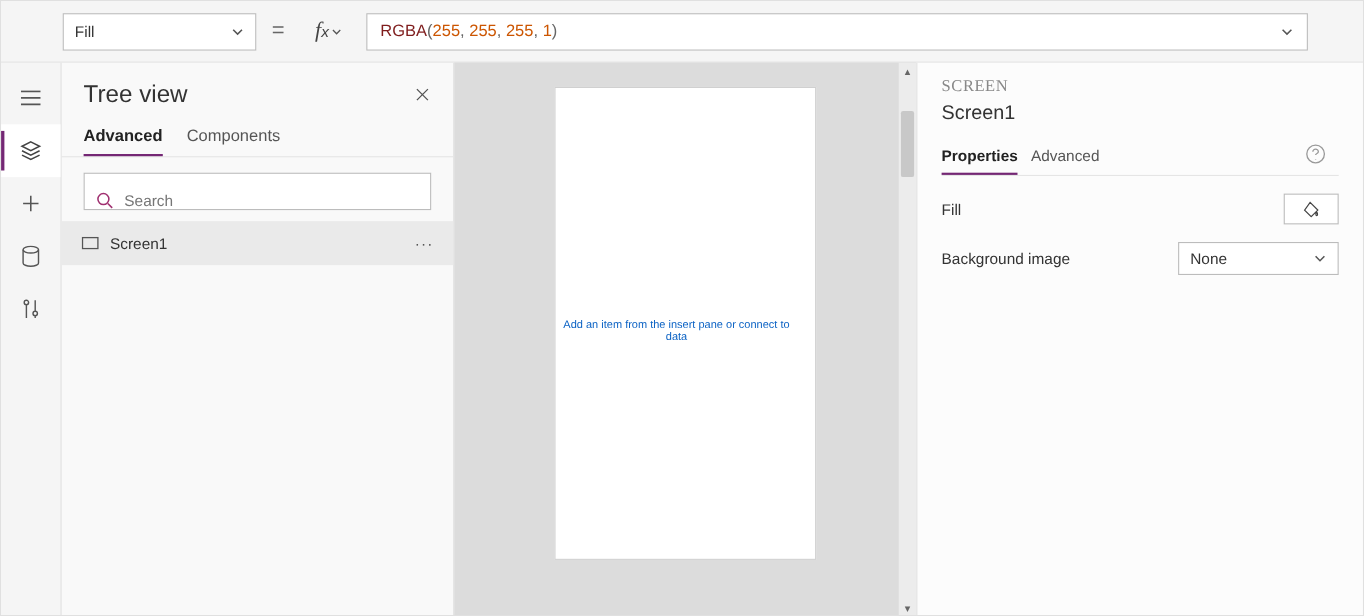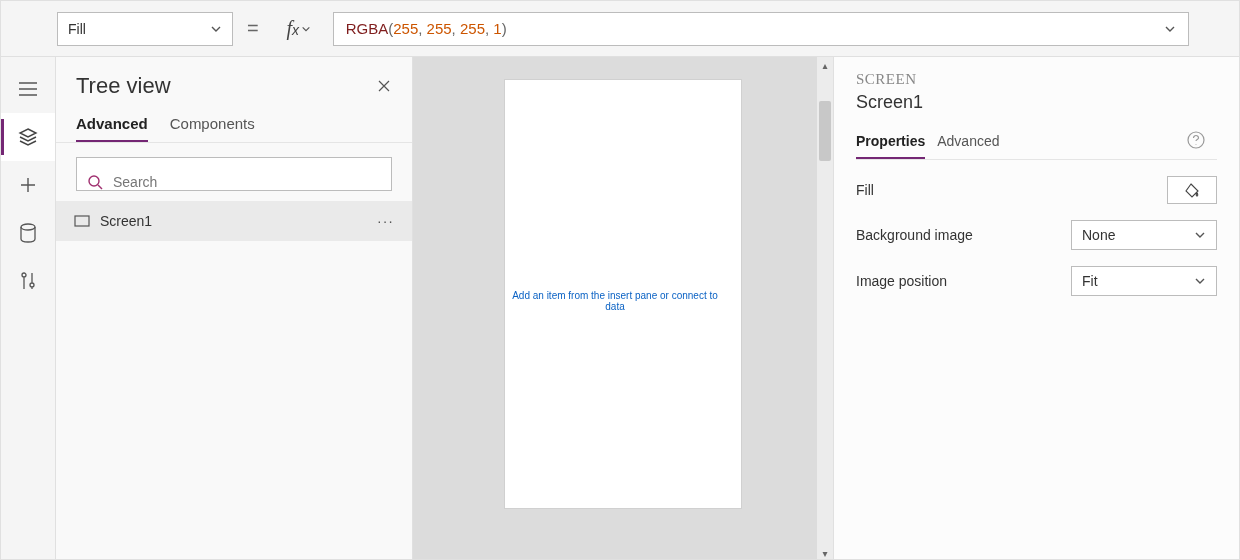--- a/index.html
+++ b/index.html
@@ -19,21 +19,21 @@
 .rail .rail-item.active { background: #fff; }
 .rail .rail-item.active::before { content: ""; position: absolute; left: 0; top: 6px; bottom: 6px; width: 3px; background: #742774; }
 .tree-panel { width: 358px; background: #f9f9f9; border-right: 1px solid #e0e0e0; border-left: 1px solid #e0e0e0; display: flex; flex-direction: column; }
 .tree-header { display: flex; align-items: center; justify-content: space-between; padding: 16px 20px 10px 20px; }
 .tree-header h2 { font-size: 22px; font-weight: 400; color: #333; }
 .close-x { color: #555; cursor: pointer; }
 .tv-tabs { display: flex; padding: 0 20px; border-bottom: 1px solid #e5e5e5; gap: 22px; }
 .tv-tab { font-size: 15px; color: #555; padding: 6px 0 8px 0; cursor: pointer; }
 .tv-tab.active { color: #222; border-bottom: 2px solid #742774; font-weight: 600; }
 .search-wrap { padding: 14px 20px 10px 20px; }
-.search { height: 34px; border: 1px solid #bcbcbc; background: #fff; display: flex; align-items: flex-end; padding: 0 10px; gap: 10px; color: #767676; font-size: 14px; cursor: text; }
+.search { height: 34px; border: 1px solid #bcbcbc; background: #fff; display: flex; align-items: flex-start; padding: 16px 10px; gap: 10px; color: #767676; font-size: 14px; cursor: text; }
 .tree-list { flex: 1; }
 .tree-row { display: flex; align-items: center; height: 40px; padding: 0 18px; gap: 10px; font-size: 14px; color: #333; cursor: pointer; justify-content: space-between; }
 .tree-row .left { display: flex; align-items: center; gap: 10px; }
 .tree-row.selected { background: #eaeaea; }
 .tree-row .more { color: #555; letter-spacing: 1px; }
 .canvas-wrap { flex: 1; background: #dcdcdc; position: relative; display: flex; justify-content: center; padding-top: 22px; }
 .canvas { width: 238px; height: 430px; background: #fff; border: 1px solid #d0d0d0; position: relative; }
 .canvas .hint { position: absolute; top: 210px; left: 0; right: 16px; text-align: center; font-size: 10px; color: #0b62c4; }
 .scroll-track { position: absolute; right: 0; top: 0; bottom: 0; width: 16px; background: #ececec; }
 .scroll-thumb { position: absolute; left: 2px; right: 2px; top: 44px; height: 60px; background: #c8c8c8; border-radius: 2px; }
@@ -187,25 +187,14 @@
       <span>Background image</span>
       <div class="ctl">
         <span>None</span>
         <span class="chev">
             <svg width="12" height="12" viewBox="0 0 12 12">
               <path d="M2 4l4 4 4-4" fill="none" stroke="#555" stroke-width="1.4"></path>
             </svg>
           </span>
       </div>
     </div>
-    <div class="prop-row">
-      <span>Image position</span>
-      <div class="ctl">
-        <span>Fit</span>
-        <span class="chev">
-            <svg width="12" height="12" viewBox="0 0 12 12">
-              <path d="M2 4l4 4 4-4" fill="none" stroke="#555" stroke-width="1.4"></path>
-            </svg>
-          </span>
-      </div>
-    </div>
   </div>
 </div>
 
 </body></html>

